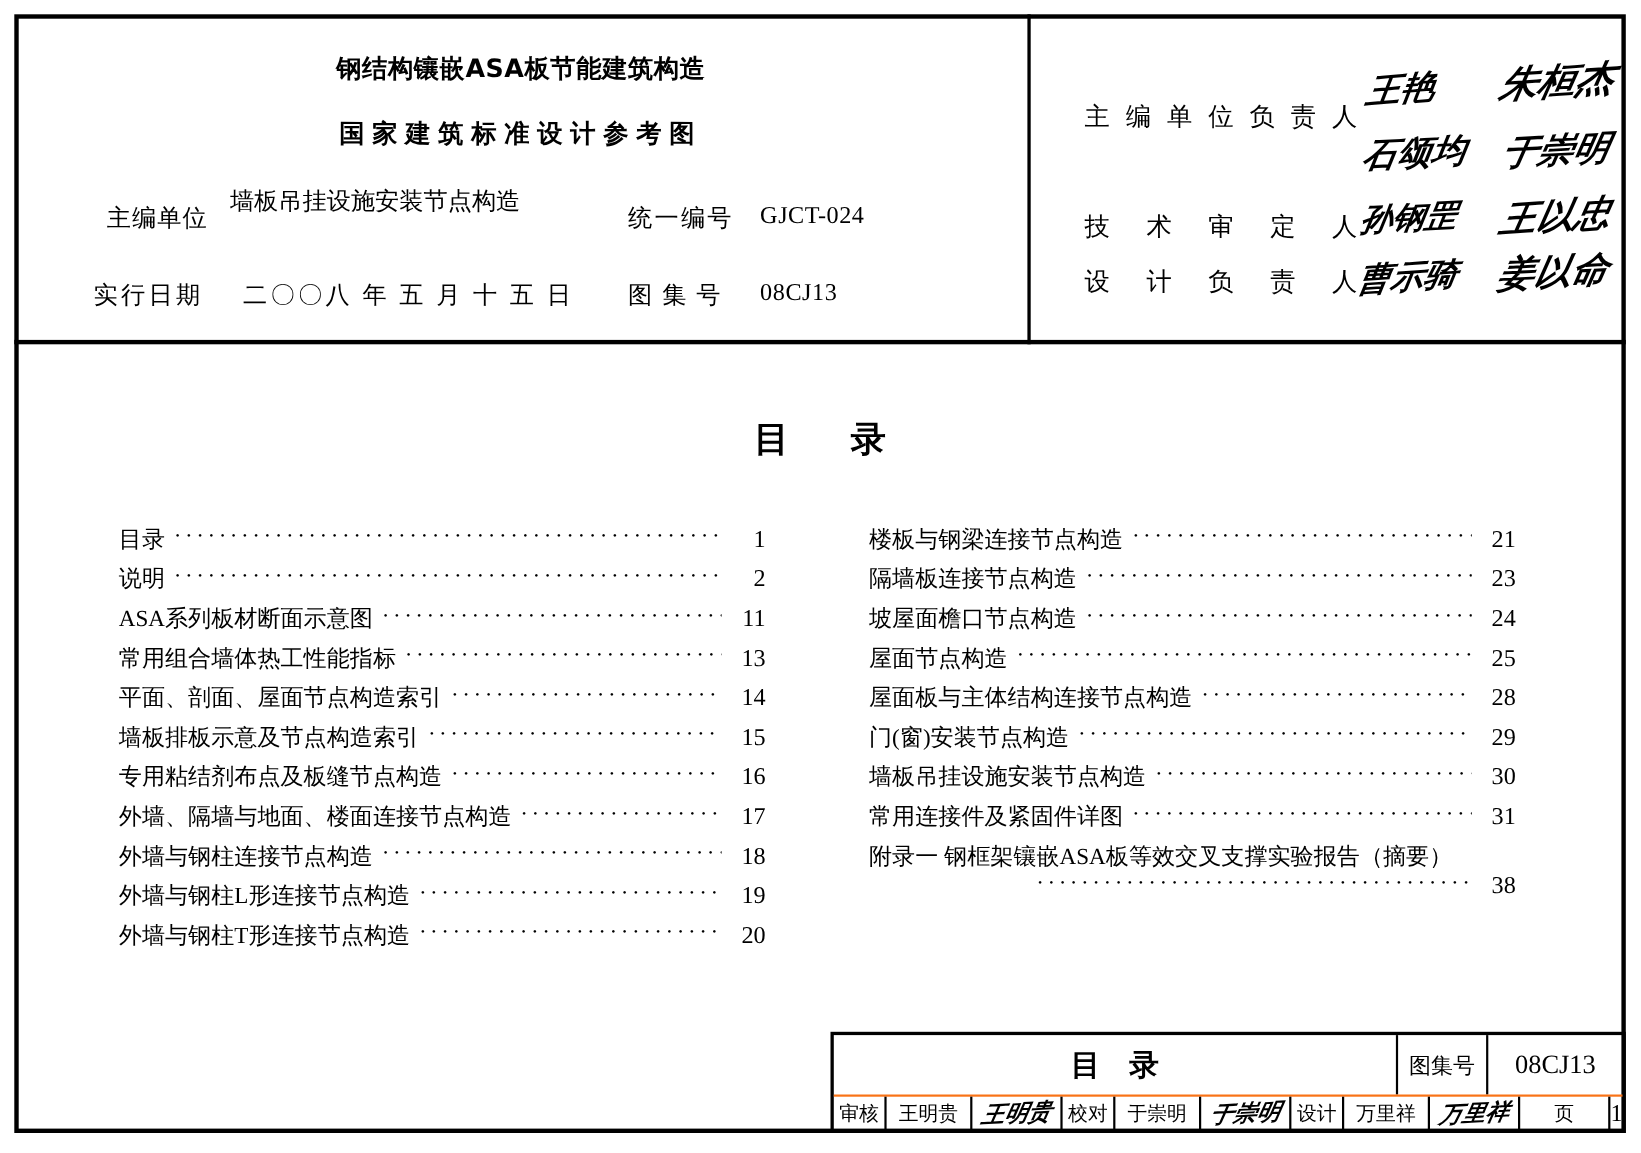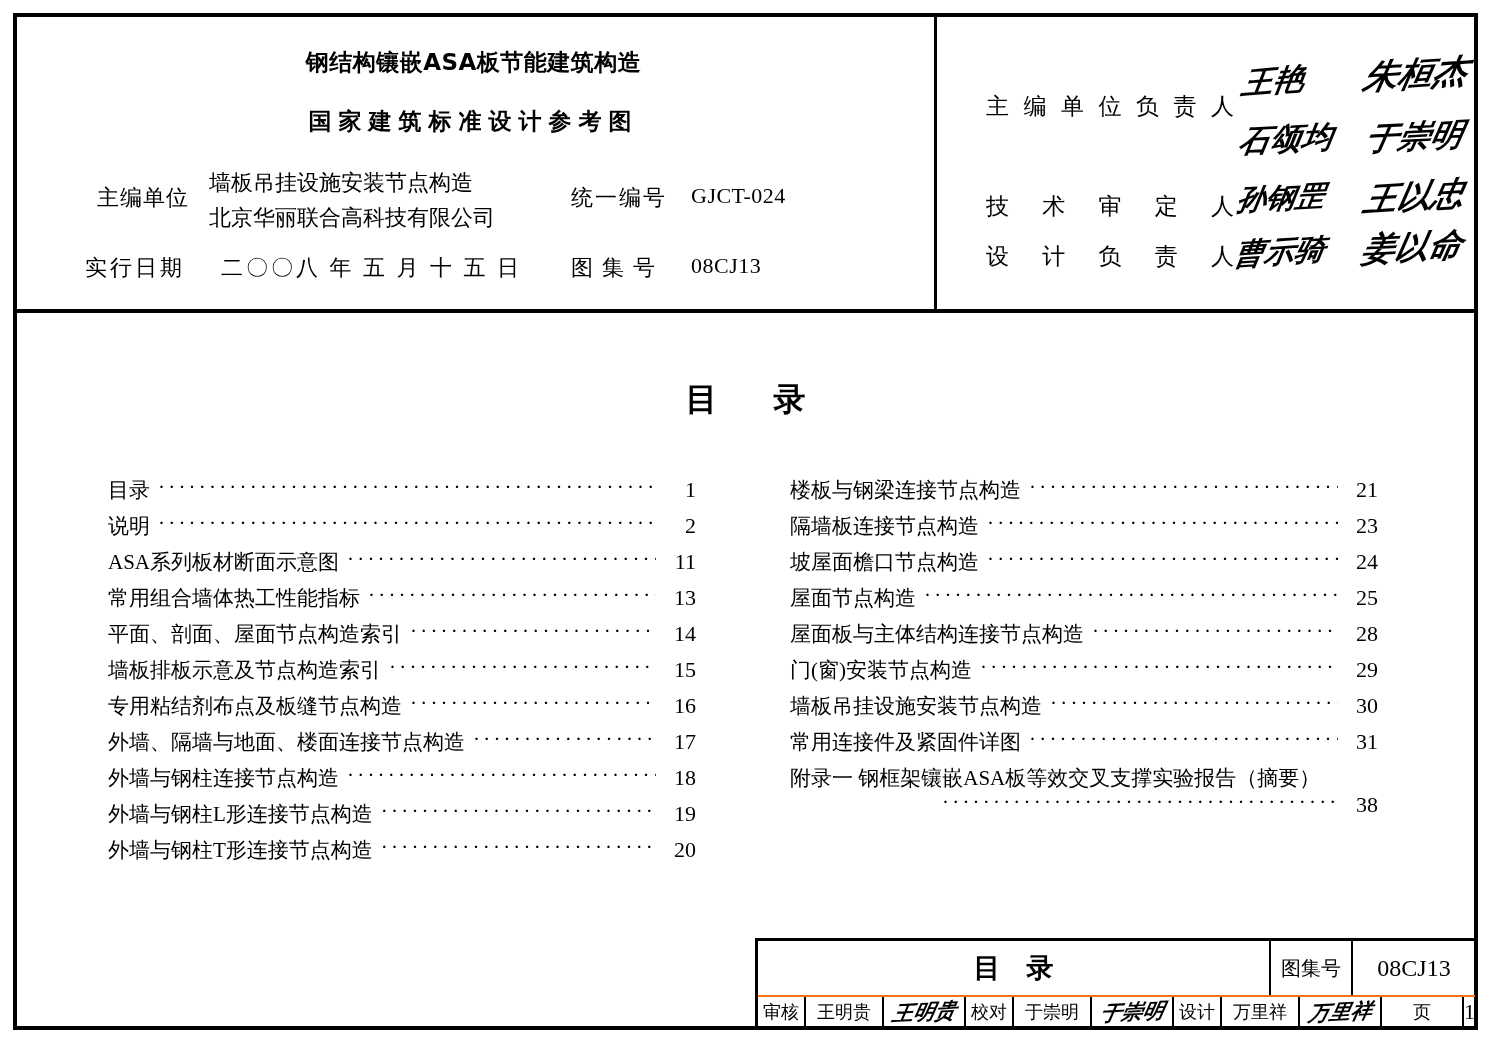--- a/index.html
+++ b/index.html
@@ -298,21 +298,20 @@
 <div id="header-block">
 
   <div id="header-divider"></div>
 
   <div id="title-area">
     <div id="main-title">钢结构镶嵌ASA板节能建筑构造</div>
     <div id="sub-title">国家建筑标准设计参考图</div>
 
     <div class="hdr-label" id="lbl-editor">主编单位</div>
     <div class="hdr-value" id="val-editor-1">墙板吊挂设施安装节点构造</div>
-    <div class="hdr-value" id="val-editor-2">北京华丽联合高科技有限公司</div>
 
     <div class="hdr-label" id="lbl-date">实行日期</div>
     <div class="hdr-value" id="val-date">二〇〇八 年 五 月 十 五 日</div>
 
     <div class="hdr-label" id="lbl-unifiedno">统一编号</div>
     <div class="hdr-value" id="val-unifiedno">GJCT-024</div>
 
     <div class="hdr-label" id="lbl-atlasno">图集号</div>
     <div class="hdr-value" id="val-atlasno">08CJ13</div>
   </div>

